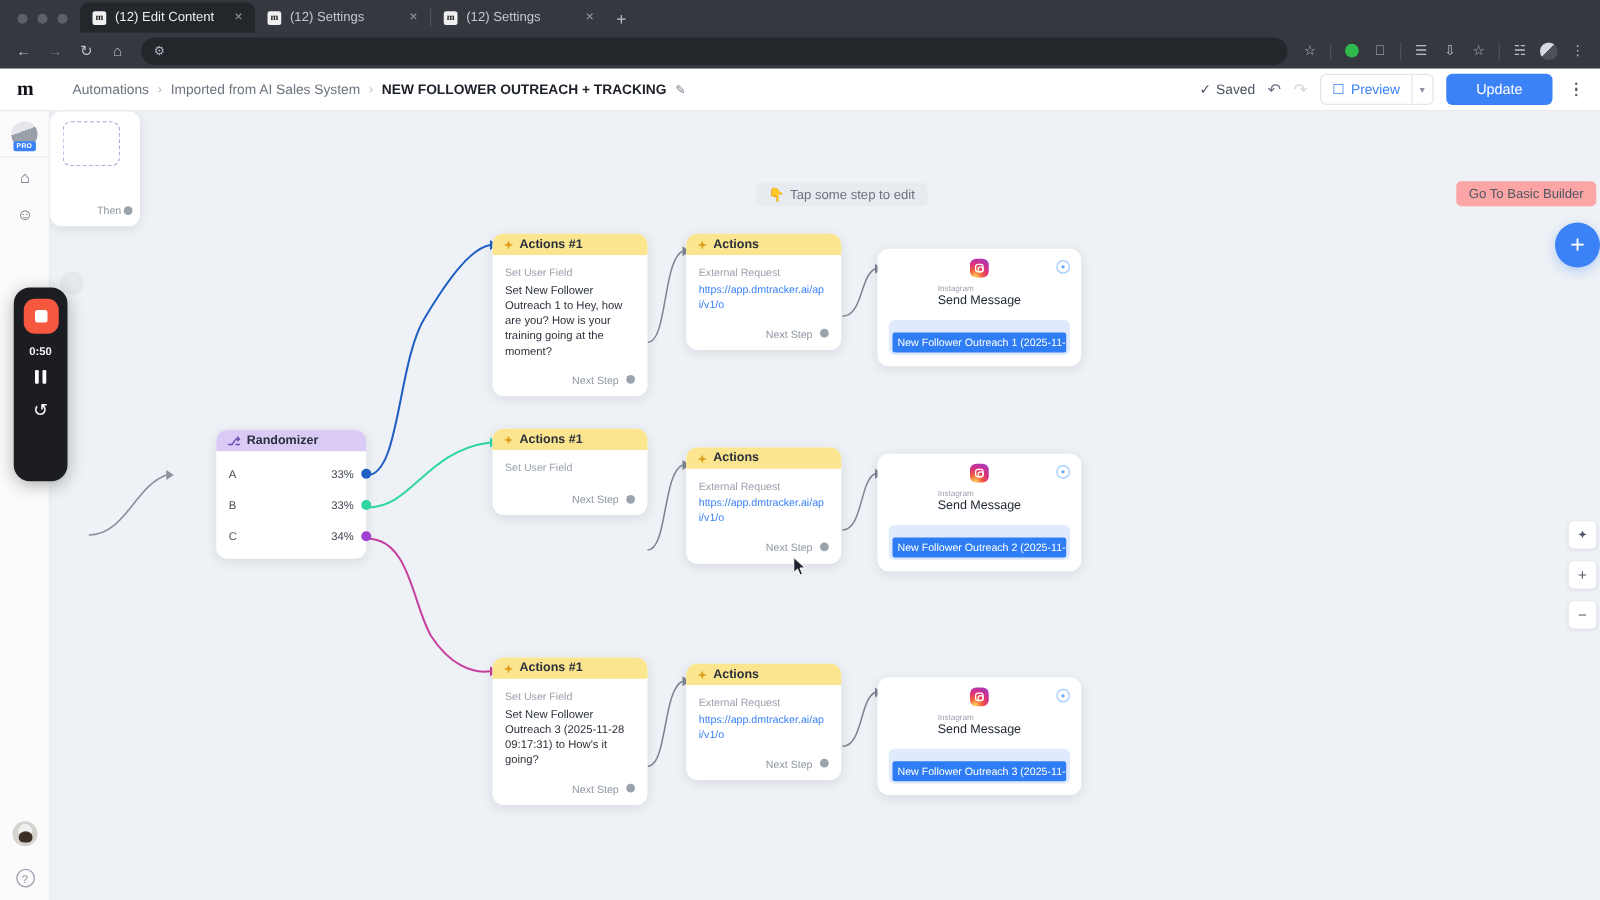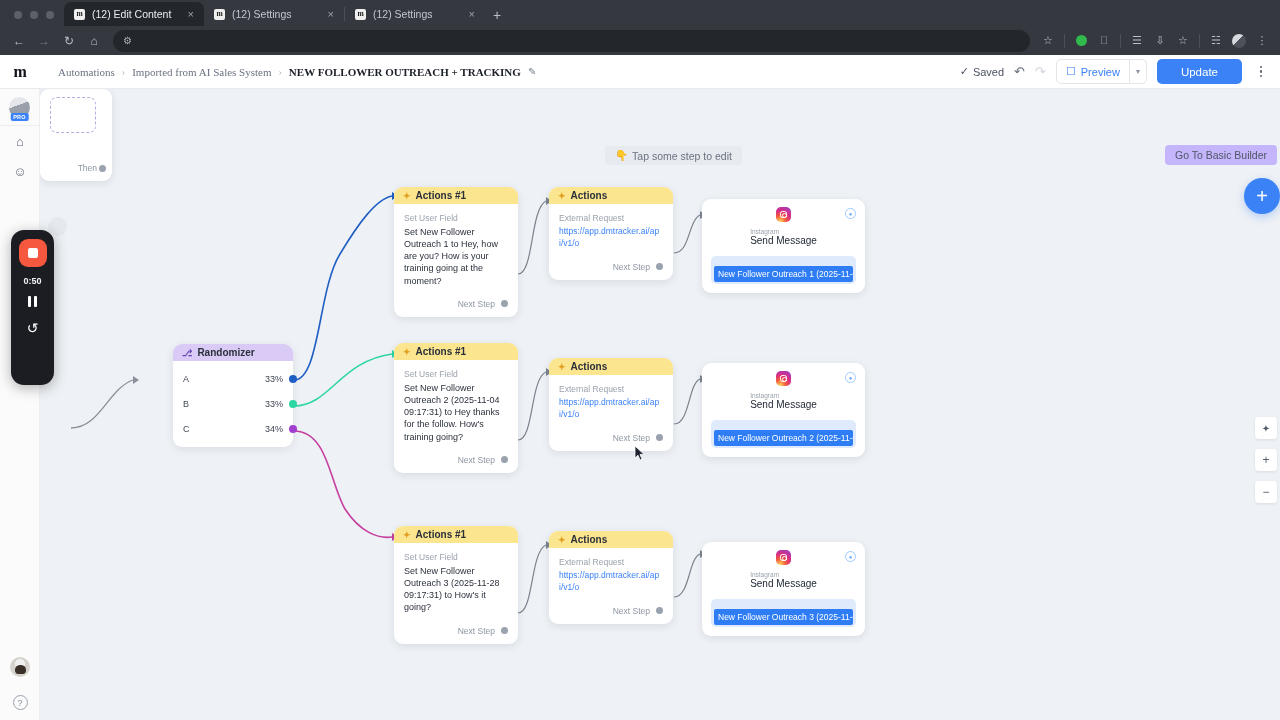--- a/index.html
+++ b/index.html
@@ -106,21 +106,20 @@
     width: 40px; height: 34px;
     display: flex; align-items: center; justify-content: center;
     font-family: "Liberation Serif", serif;
     font-weight: bold; font-size: 16px; color: #11131a;
     letter-spacing: -0.5px;
   }
   #breadcrumb {
     display: flex; align-items: center; gap: 7px;
     font-size: 11px; color: #6b7280;
     margin-left: 18px;
-    font-family: Liberation Serif, serif;
   }
   #breadcrumb .crumb-sep { color: #b6bcc6; font-size: 10px; }
   #breadcrumb .crumb-current { color: #1c2029; font-weight: 600; }
   #breadcrumb .pencil { color: #7c8694; font-size: 10px; }
 
   #header-right {
     margin-left: auto;
     display: flex; align-items: center; gap: 10px;
     padding-right: 10px;
   }
@@ -243,21 +242,21 @@
   #tap-hint {
     position: absolute; left: 565px; top: 57px;
     background: #e7eaef; color: #6a727f;
     font-size: 10.5px;
     padding: 3px 10px; border-radius: 4px;
     display: flex; align-items: center; gap: 4px;
     z-index: 12;
   }
   #basic-builder-btn {
     position: absolute; right: 3px; top: 56px;
-    background: #c4b5fd; color: #4f5765;
+    background: #fca5a5; color: #4f5765;
     font-size: 10.5px;
     padding: 4px 10px; border-radius: 4px;
     z-index: 12;
   }
 
   
   #fab-add {
     position: absolute; right: 0px; top: 89px;
     width: 36px; height: 36px; border-radius: 50%;
     background: #3b82f6; color: #fff;
@@ -632,21 +631,20 @@
       </div>
     </div>
 
     <div class="node" id="node-a2">
       <div class="node-head head-yellow">
         <span class="sparkle">✦</span>
         <span>Actions #1</span>
       </div>
       <div class="node-body">
         <div class="body-label">Set User Field</div>
-        <div class="body-text">Set New Follower Outreach 2 (2025-11-04 09:17:31) to Hey thanks for the follow. How's training going?</div>
       </div>
       <div class="node-foot">
         <span>Next Step</span>
         <span style="width:7px;height:7px;border-radius:50%;background:#9aa2ae;display:block;"></span>
       </div>
     </div>
 
     <div class="node" id="node-a3">
       <div class="node-head head-yellow">
         <span class="sparkle">✦</span>

